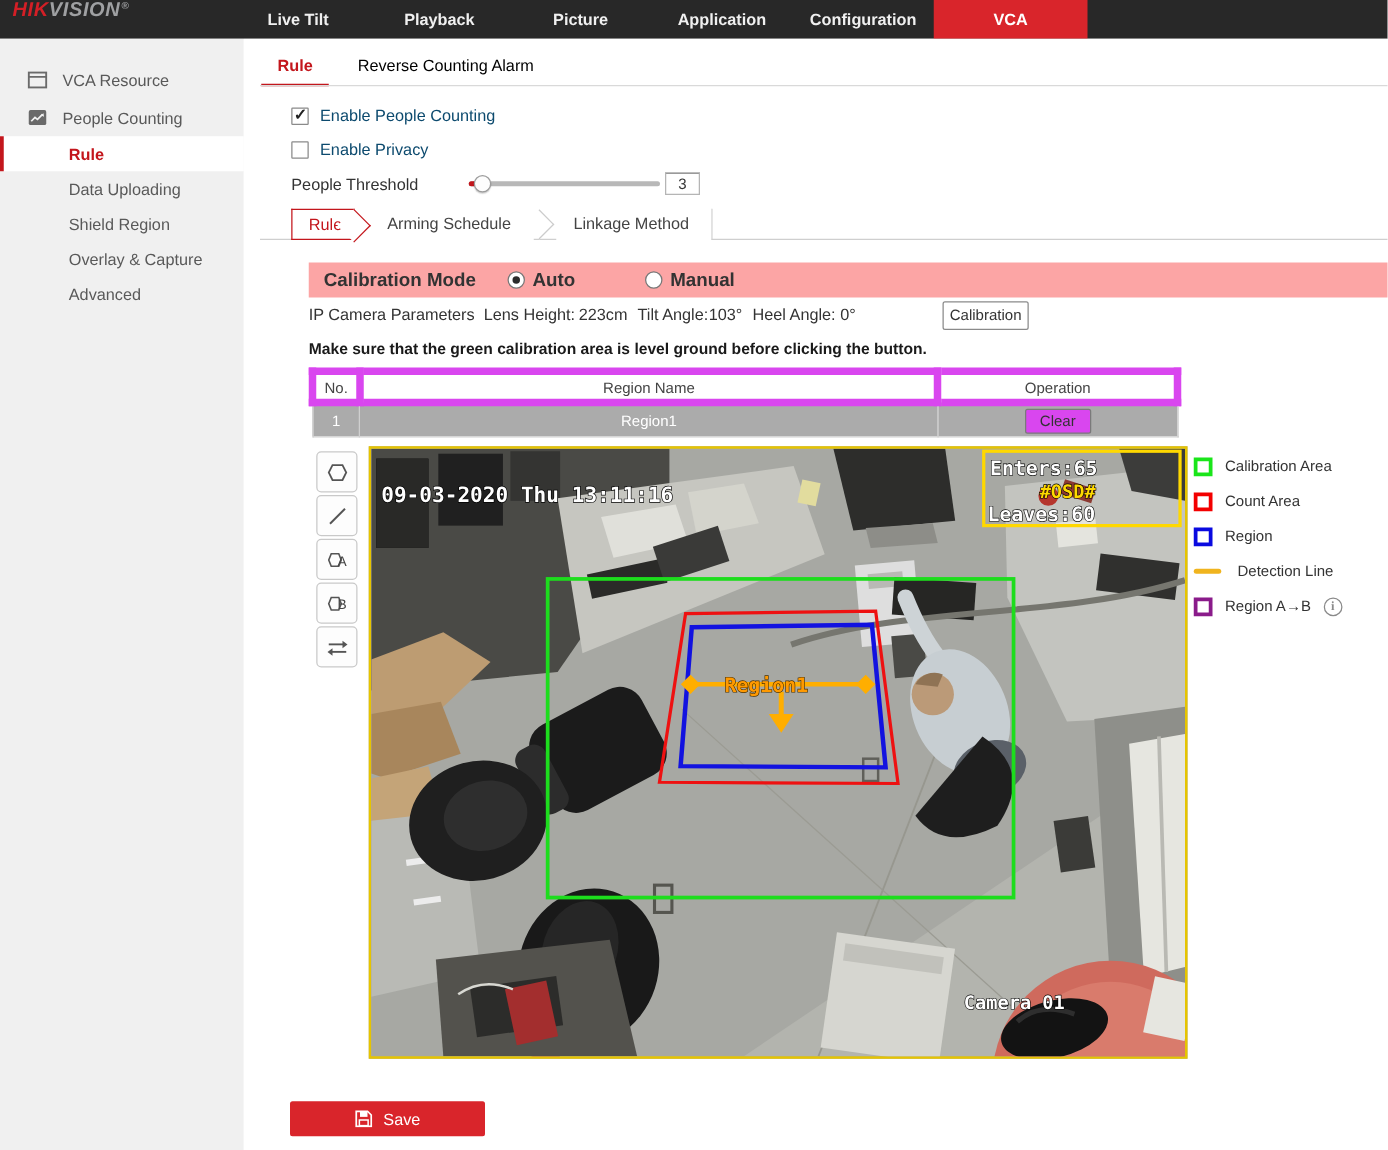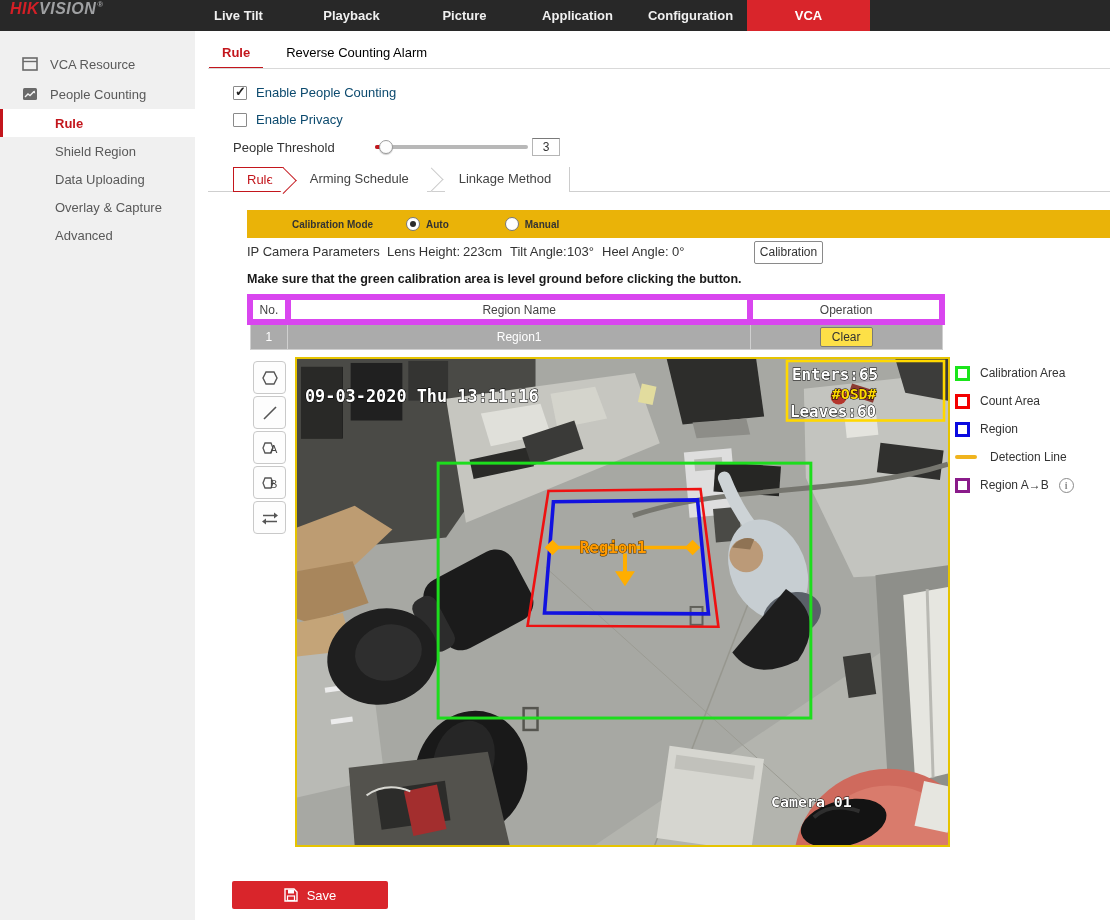--- a/index.html
+++ b/index.html
@@ -55,41 +55,41 @@
     border:1px solid #c3161c; border-right:0; background:#fff; color:#c3161c; font-size:13px; cursor:pointer; }
   .subtab-active::after { content:""; position:absolute; right:-9px; top:3.2px; width:17.6px; height:17.6px;
     transform:rotate(45deg); border-top:1px solid #c3161c; border-right:1px solid #c3161c; background:#fff; }
   .subtab-idle { position:relative; z-index:1; height:25px; line-height:24px; padding:0 18px 0 26px; font-size:13px; color:#444; cursor:pointer; background:#fff; }
   .chev { position:relative; z-index:1; width:18px; height:25px; }
   .chev::after { content:""; position:absolute; left:-4px; top:4px; width:16px; height:16px; transform:rotate(45deg);
     border-top:1px solid #ccc; border-right:1px solid #ccc; background:#fff; }
   .subtab-end { width:1px; height:25px; background:#ccc; }
 
   
-  .calib-band { position:absolute; left:52px; right:0; top:179px; height:28px; background:#eab308;
-    display:flex; align-items:center; font-size:10px;text-align:center; }
+  .calib-band { position:absolute; left:52px; right:0; top:179px; height:28px; background:#fca5a5;
+    display:flex; align-items:center; font-size:15px; }
   .calib-band .mode-label { margin-left:12px; width:147px; font-weight:bold; color:#333; }
   .radio-group { display:flex; align-items:center; gap:6px; margin-right:56px; cursor:pointer; }
   .radio { width:14px; height:14px; border:1px solid #777; border-radius:50%; background:#fff; position:relative; }
   .radio.on::after { content:""; position:absolute; left:3px; top:3px; width:6px; height:6px; border-radius:50%; background:#2b2b2b; }
   .radio-label { font-weight:bold; color:#333; }
 
   .params-row { position:absolute; left:52px; right:0; top:210px; height:23px; font-size:13px; color:#333; }
   .params-row span { position:absolute; top:3px; white-space:nowrap; }
   .calibration-btn { position:absolute; left:507px; top:0; width:69px; height:23px; background:#fff;
     border:1px solid #8a8a8a; border-radius:2px; font-size:12px; color:#333; text-align:center; line-height:21px; cursor:pointer; }
 
   .note { position:absolute; left:52px; top:241px; font-size:12.5px; font-weight:bold; color:#1a1a1a; }
 
   
   .region-table { position:absolute; left:52px; top:263px; width:698px; border-collapse:collapse; font-size:12px; }
   .region-table th { border:6px solid #d946ef; background:#fff; color:#444; font-weight:normal; height:25px; text-align:center; }
   .region-table td { border:1px solid #cfcfcf; background:#ababab; color:#fff; height:27px; text-align:center; }
   .col-no { width:38px; } .col-name { width:467px; } .col-op { width:193px; }
-  .clear-btn { background:#fde047; border:1px solid #7a7a7a; border-radius:2px; padding:2px 11px; font-size:12px; color:#333; cursor:pointer; }
+  .clear-btn { background:#d946ef; border:1px solid #7a7a7a; border-radius:2px; padding:2px 11px; font-size:12px; color:#333; cursor:pointer; }
 
   
   .workspace { position:absolute; left:0; top:326px; right:0; height:492px; }
   .draw-toolbar { position:absolute; left:58px; top:4px; display:flex; flex-direction:column; gap:2px; }
   .tool-btn { width:33px; height:33px; background:#fdfdfd; border:1px solid #c9c9c9; border-radius:4px;
     display:flex; align-items:center; justify-content:center; cursor:pointer; }
   .video { position:absolute; left:100px; top:0; width:655px; height:490px; border:2px solid #e6c400; background:#a9aaa5; }
   .video svg { display:block; width:100%; height:100%; }
 
   
@@ -140,24 +140,24 @@
         <rect x="1" y="1" width="14" height="12" rx="1.5" fill="#6a6a6a"></rect>
         <polyline points="3,10 6,7 8,8.5 12,4.5" fill="none" stroke="#f0f0f0" stroke-width="1.4"></polyline>
         <polygon points="12.8,3.6 13.2,6.4 10.4,5.2" fill="#f0f0f0"></polygon>
       </svg>
     <span>People Counting</span>
   </div>
   <div class="side-child active">
       <span>Rule</span>
     </div>
   <div class="side-child">
+      <span>Data Uploading</span>
+    </div>
+  <div class="side-child">
       <span>Shield Region</span>
-    </div>
-  <div class="side-child">
-      <span>Data Uploading</span>
     </div>
   <div class="side-child">
       <span>Overlay &amp; Capture</span>
     </div>
   <div class="side-child">
       <span>Advanced</span>
     </div>
 </div>
 
 <div class="main">

